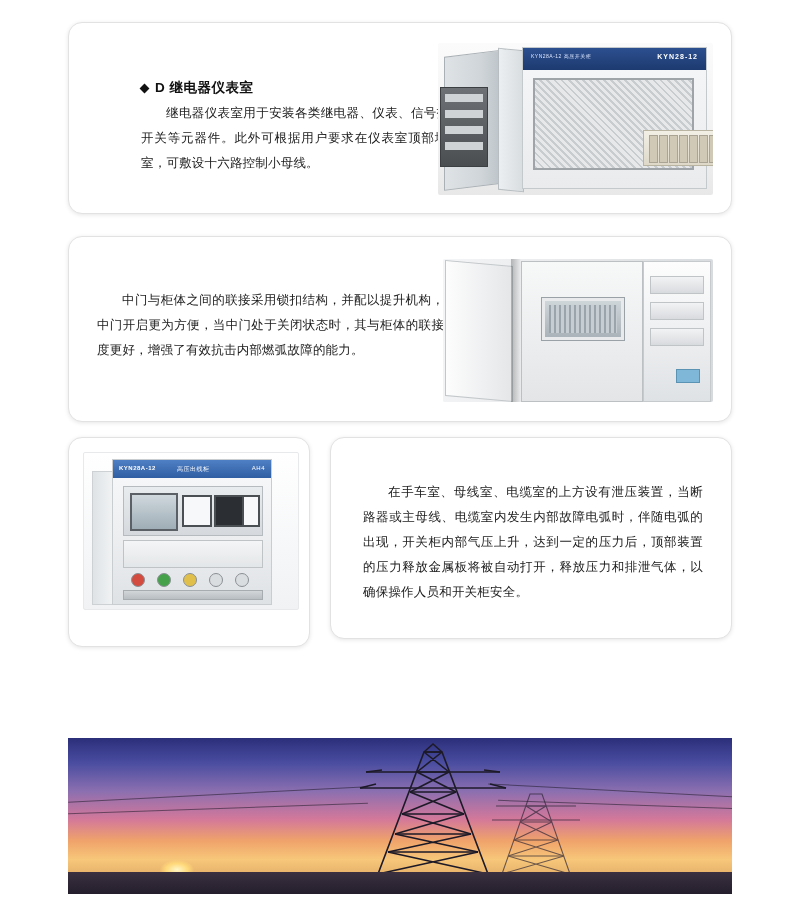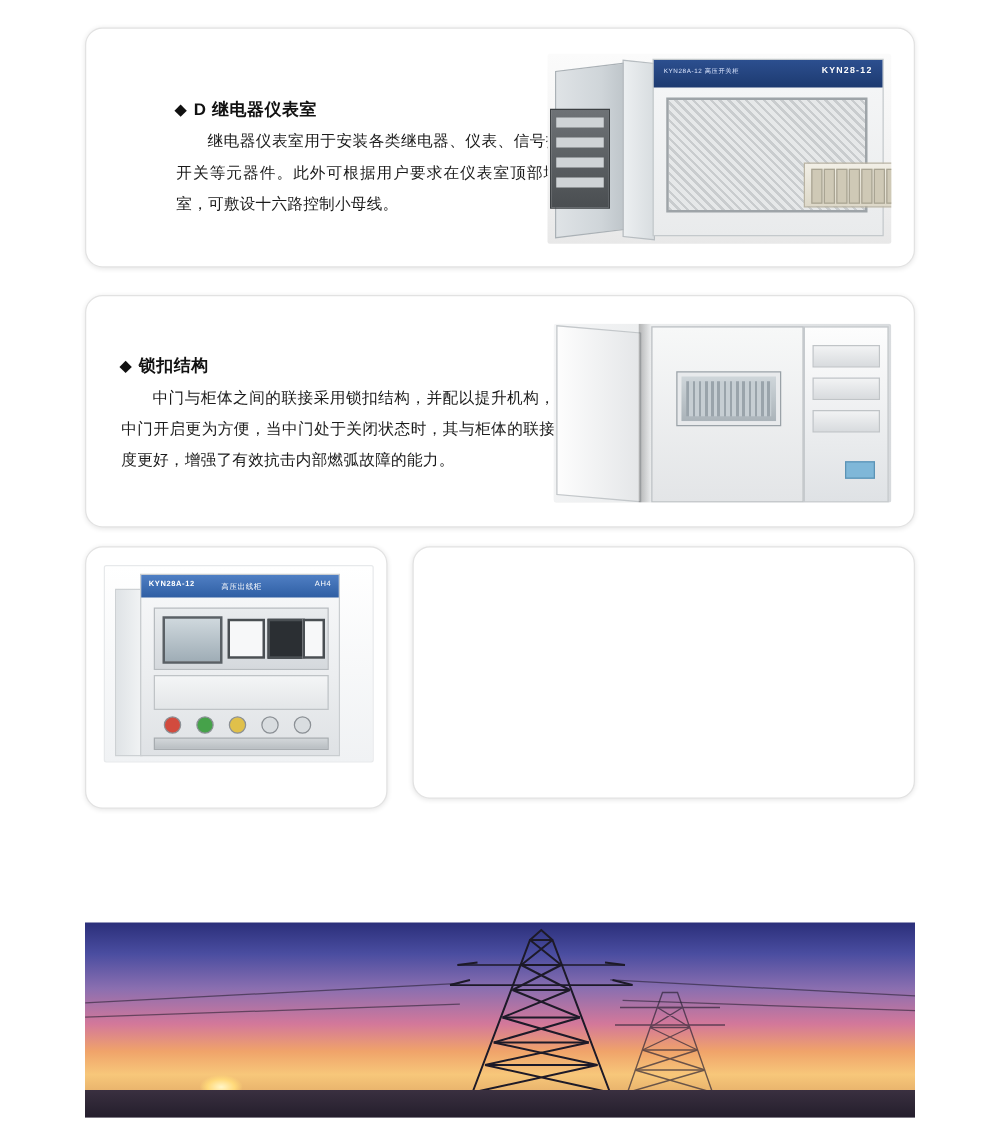--- a/index.html
+++ b/index.html
@@ -308,24 +308,20 @@
         <span class="row" style="top:6px"></span>
         <span class="row" style="top:22px"></span>
         <span class="row" style="top:38px"></span>
         <span class="row" style="top:54px"></span>
       </div>
     </div>
   </div>
 
   <div class="card" id="card2">
     <div class="text">
-      <div class="block-title">
-        <span class="diamond"></span>
-        <span>锁扣结构</span>
-      </div>
       <div class="block-body">中门与柜体之间的联接采用锁扣结构，并配以提升机构，使中门开启更为方便，当中门处于关闭状态时，其与柜体的联接强度更好，增强了有效抗击内部燃弧故障的能力。</div>
     </div>
 
     <div class="photo p2">
       <div class="wall"></div>
       <div class="left-door"></div>
       <div class="shadow"></div>
       <div class="panel">
         <div class="screen">
           <div class="grid"></div>
@@ -363,20 +359,21 @@
           <b style="left:86px;background:#d9dde0"></b>
           <b style="left:112px;background:#d9dde0"></b>
         </div>
         <div class="base"></div>
       </div>
     </div>
   </div>
 
   <div class="card" id="card4">
     <div class="text">
+      <div class="block-body">在手车室、母线室、电缆室的上方设有泄压装置，当断路器或主母线、电缆室内发生内部故障电弧时，伴随电弧的出现，开关柜内部气压上升，达到一定的压力后，顶部装置的压力释放金属板将被自动打开，释放压力和排泄气体，以确保操作人员和开关柜安全。</div>
     </div>
   </div>
 
   <div id="banner">
     <div class="sun"></div>
 
     <div class="wire" style="left:0;width:300px;top:56px;transform:rotate(-3deg)"></div>
     <div class="wire" style="left:0;width:300px;top:70px;transform:rotate(-2deg)"></div>
     <div class="wire" style="left:420px;width:250px;top:52px;transform:rotate(3deg)"></div>
     <div class="wire" style="left:430px;width:240px;top:66px;transform:rotate(2deg)"></div>

